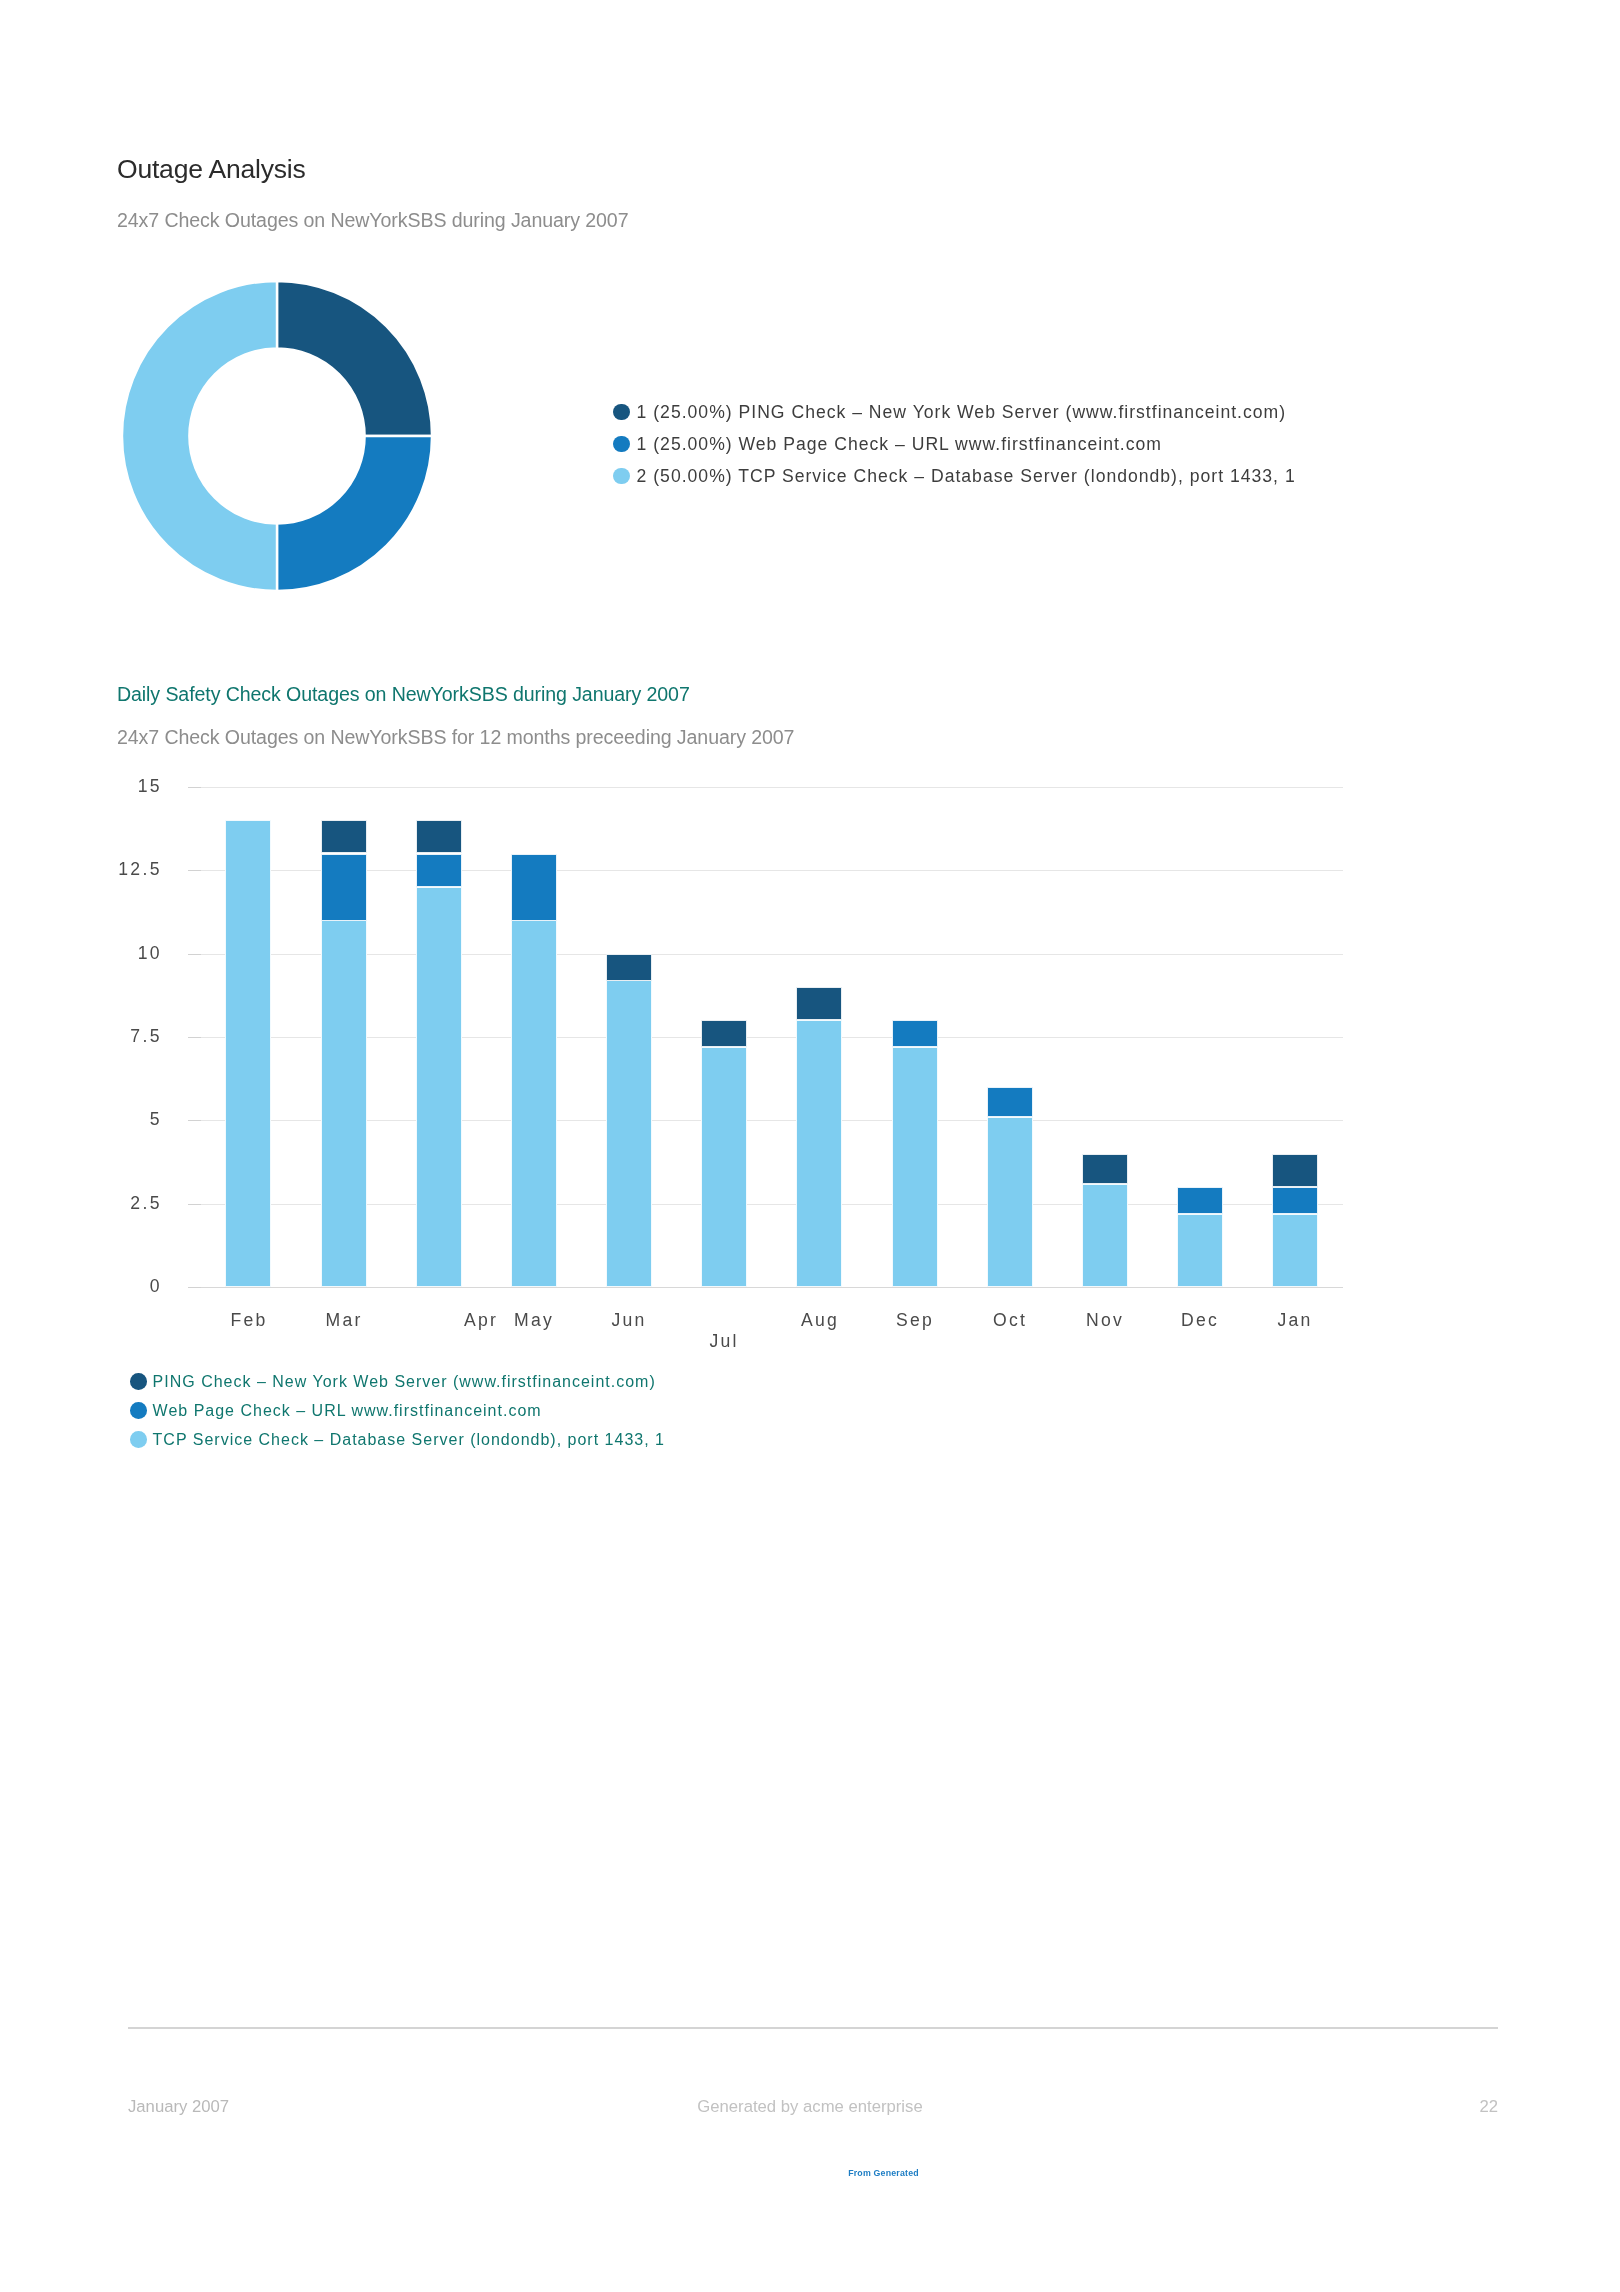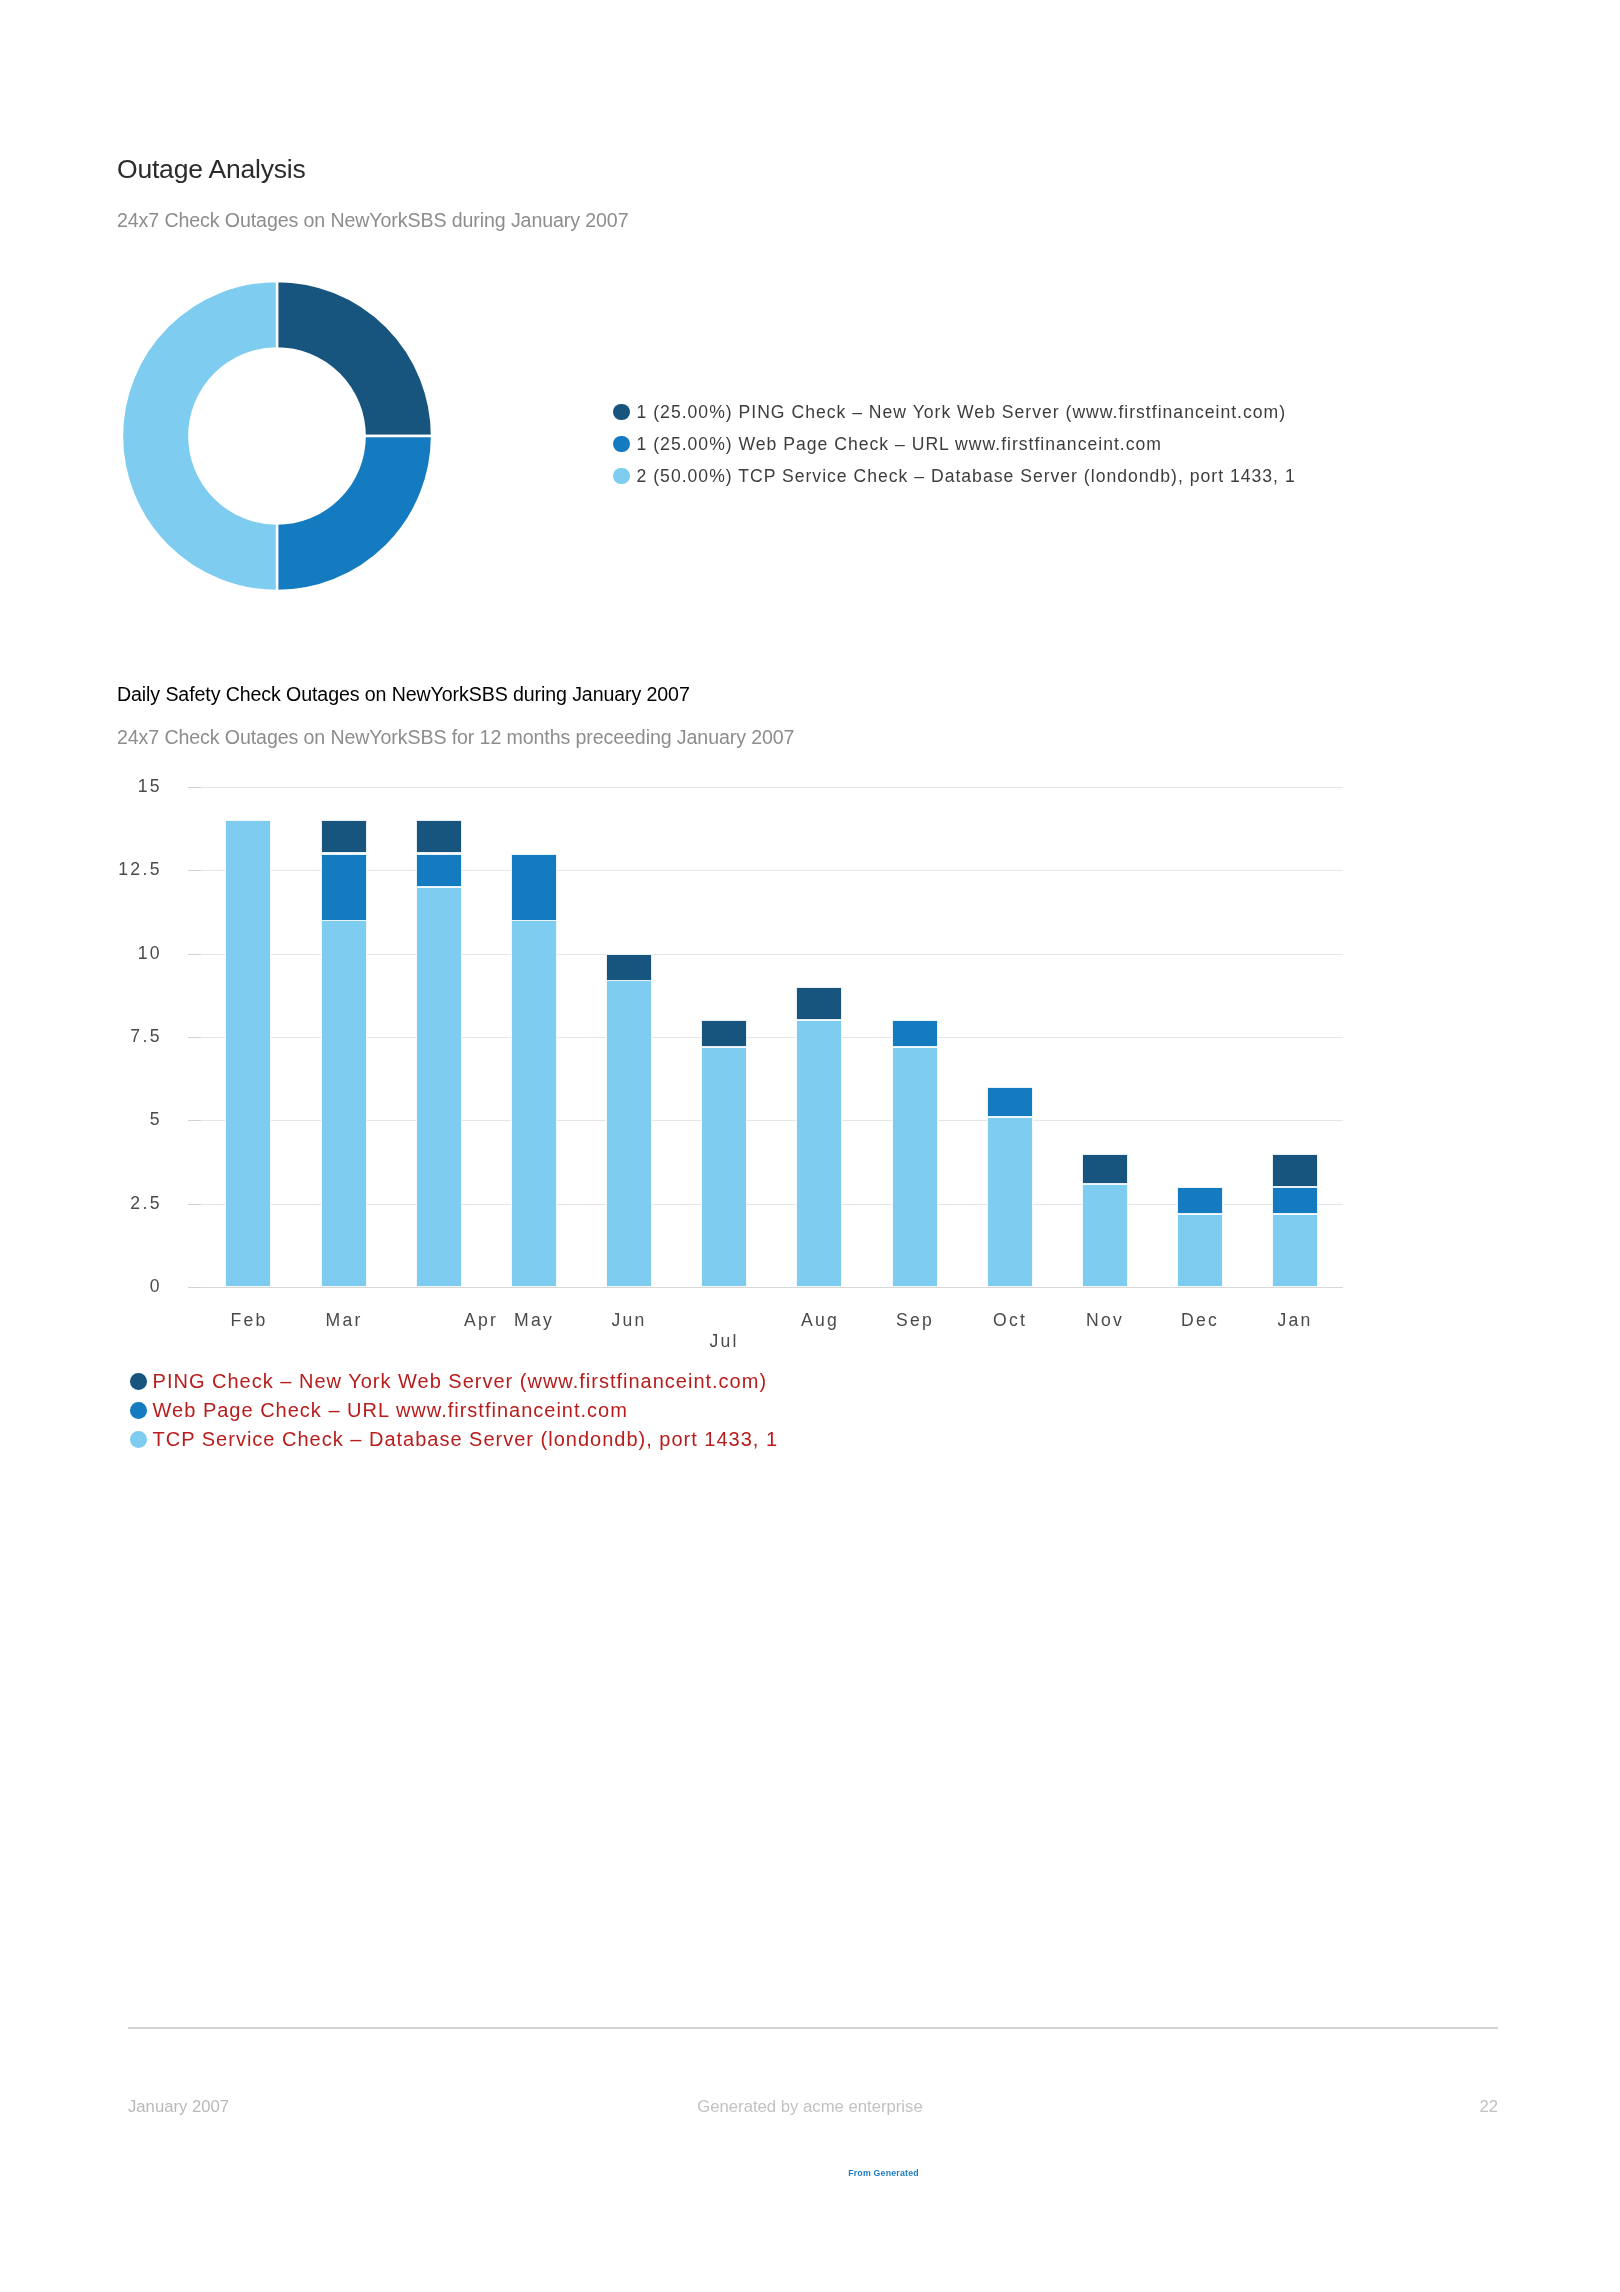--- a/index.html
+++ b/index.html
@@ -16,21 +16,21 @@
     font-size:26.5px;color:#2b2b2b;font-weight:400;letter-spacing:-0.2px;
     white-space:nowrap;
   }
   #page-subtitle{
     position:absolute;left:117px;top:209px;
     font-size:19.6px;color:#8d8d8d;font-weight:400;letter-spacing:-0.1px;
     white-space:nowrap;
   }
   #sub-daily{
     position:absolute;left:117px;top:683px;
-    font-size:19.6px;color:#000000;font-weight:400;letter-spacing:-0.1px;
+    font-size:19.6px;color:#0f766e;font-weight:400;letter-spacing:-0.1px;
     white-space:nowrap;
   }
   #sub-12mo{
     position:absolute;left:117px;top:726px;
     font-size:19.6px;color:#8d8d8d;font-weight:400;letter-spacing:-0.1px;
     white-space:nowrap;
   }
 
   
   #donut-wrap{position:absolute;left:120px;top:279px;width:314px;height:314px;}
@@ -73,21 +73,21 @@
   .xlabel{
     position:absolute;text-align:center;
     font-size:17.6px;color:#4a4a4a;letter-spacing:2.2px;
     top:1310px;
   }
 
   
   #bar-legend{position:absolute;left:130px;top:1367px;width:882px;}
   #bar-legend .lg-row{display:flex;align-items:center;height:29px;white-space:nowrap;}
   #bar-legend .swatch{width:16.7px;height:16.7px;border-radius:50%;flex:0 0 auto;margin-right:5.9px;}
-  #bar-legend .lg-text{font-size:20px;color:#b91c1c;letter-spacing:1px;}
+  #bar-legend .lg-text{font-size:16px;color:#0f766e;letter-spacing:1px;}
 
   
   #footer-divider{
     position:absolute;left:128px;top:2027px;width:1370px;height:2px;background:#d4d4d4;
   }
   #footer-left{
     position:absolute;left:128px;top:2107px;transform:translateY(-50%);
     font-size:16.7px;color:#b9b9b9;white-space:nowrap;
   }
   #footer-center{

